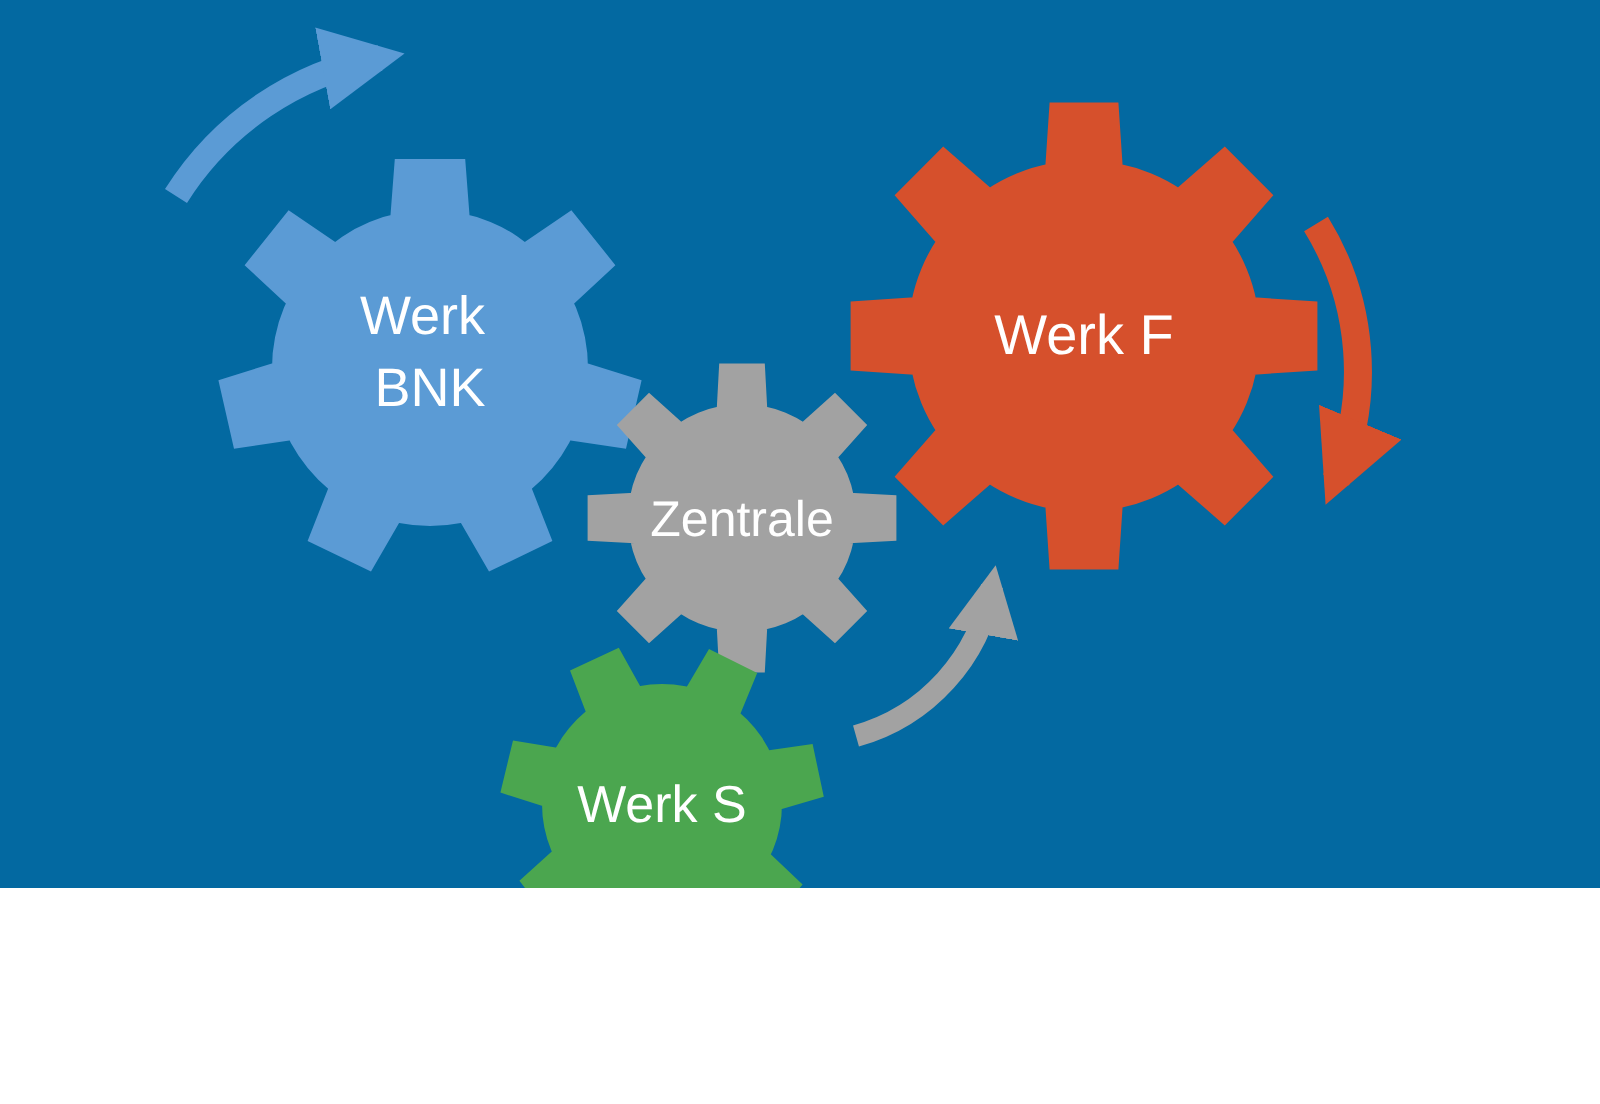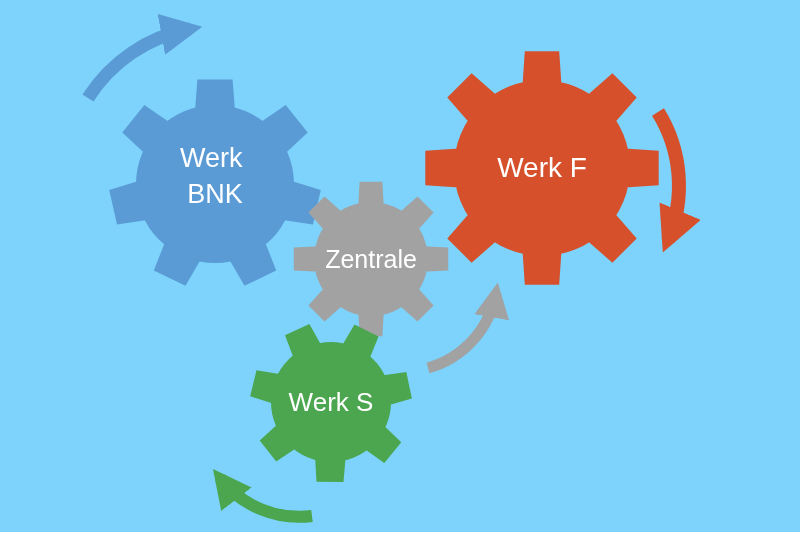--- a/index.html
+++ b/index.html
@@ -2,23 +2,23 @@
 <html><head>
 <meta charset="utf-8">
 <style>
   html, body {
     margin: 0;
     padding: 0;
     background: #ffffff;
   }
   .stage {
     width: 800px;
-    height: 532px;
+    height: 444px;
     position: relative;
-    background: #7dd3fc;
+    background: #0369a1;
     overflow: hidden;
   }
   .gear-label {
     font-family: "Liberation Sans", "DejaVu Sans", sans-serif;
     font-weight: 400;
     text-anchor: middle;
   }
   .arrow {
     fill: none;
     stroke-linecap: butt;

